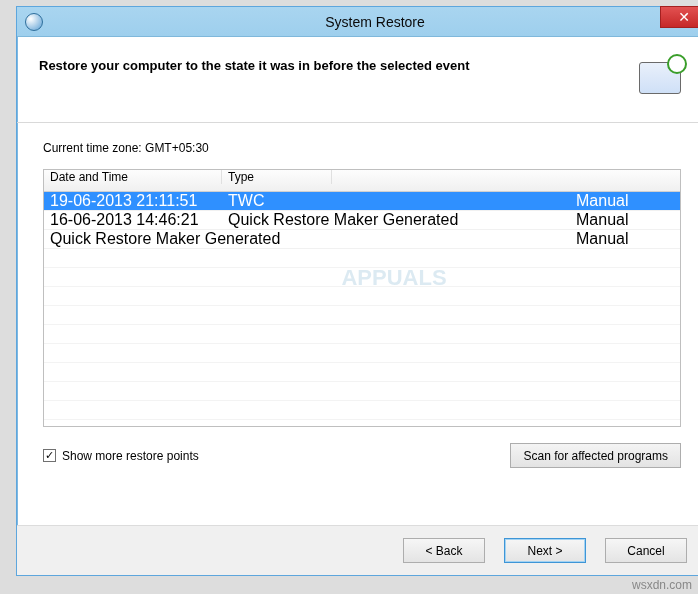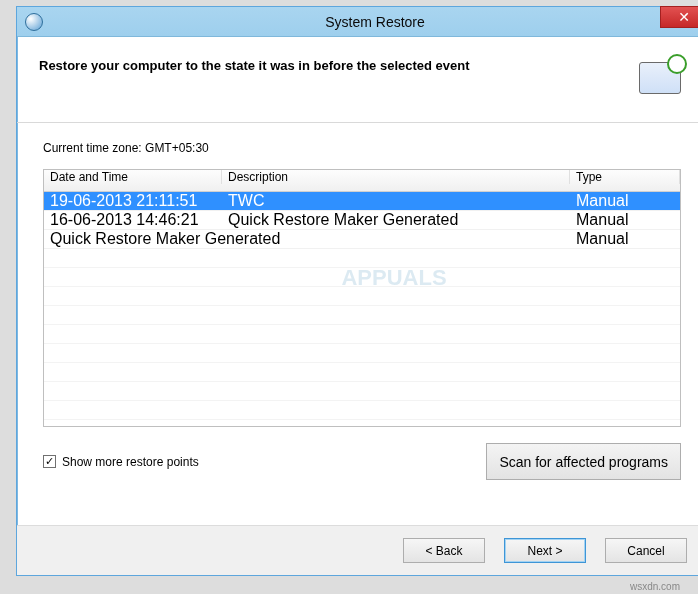--- a/index.html
+++ b/index.html
@@ -142,25 +142,25 @@
     margin-top: 16px;
   }
   .checkbox-wrap { display: flex; align-items: center; gap: 6px; flex:1; }
   .chk {
     width: 13px; height: 13px;
     border: 1px solid #707070; background: #fff;
     display:flex; align-items:center; justify-content:center;
     font-size: 11px; line-height: 1;
   }
   .scan-btn {
-    height: 37px;
+    height: 25px;
     padding: 0 12px;
     border: 1px solid #adadad;
     background: linear-gradient(#f4f4f4,#e3e3e3);
-    font-size: 14px;
+    font-size: 12px;
     display:flex;align-items:center;
   }
   .footer {
     position: absolute;
     left: 0; right: 0; bottom: 0;
     height: 50px;
     border-top: 1px solid #dcdcdc;
     background: #f0f0f0;
     display: flex;
     align-items: center;
@@ -175,22 +175,22 @@
     background: linear-gradient(#f6f6f6,#e4e4e4);
     font-size: 12px;
     display:flex;align-items:center;justify-content:center;
     font-family: inherit;
   }
   .btn.default {
     border: 1px solid #3e95d6;
     box-shadow: inset 0 0 0 1px #a3d3f3;
   }
   .url-sig {
-    position: absolute; right: 18px; bottom: 2px;
-    font-size: 10px; color: #888;
+    position: absolute; right: 6px; bottom: 2px;
+    font-size: 12px; color: #888;
   }
 </style>
 </head>
 <body>
 
 <div class="window">
   <div class="titlebar">
     <div class="app-icon"></div>
     <div class="title">System Restore</div>
     <div class="close-btn">
@@ -207,21 +207,20 @@
       </div>
     </div>
 
     <div class="body-area">
       <div class="tz">Current time zone: GMT+05:30</div>
 
       <div class="table" style="position:relative;">
         <div class="watermark">APPUALS</div>
         <div class="thead">
           <div class="col col-date">Date and Time</div>
-          <div class="col col-desc">Description</div>
           <div class="col col-type">Type</div>
         </div>
         <div id="rows-host">
             <div class="row selected">
               <div class="cell col-date">19-06-2013 21:11:51</div>
               <div class="cell col-desc">TWC</div>
               <div class="cell col-type">Manual</div>
             </div>
             <div class="row">
               <div class="cell col-date">16-06-2013 14:46:21</div>

